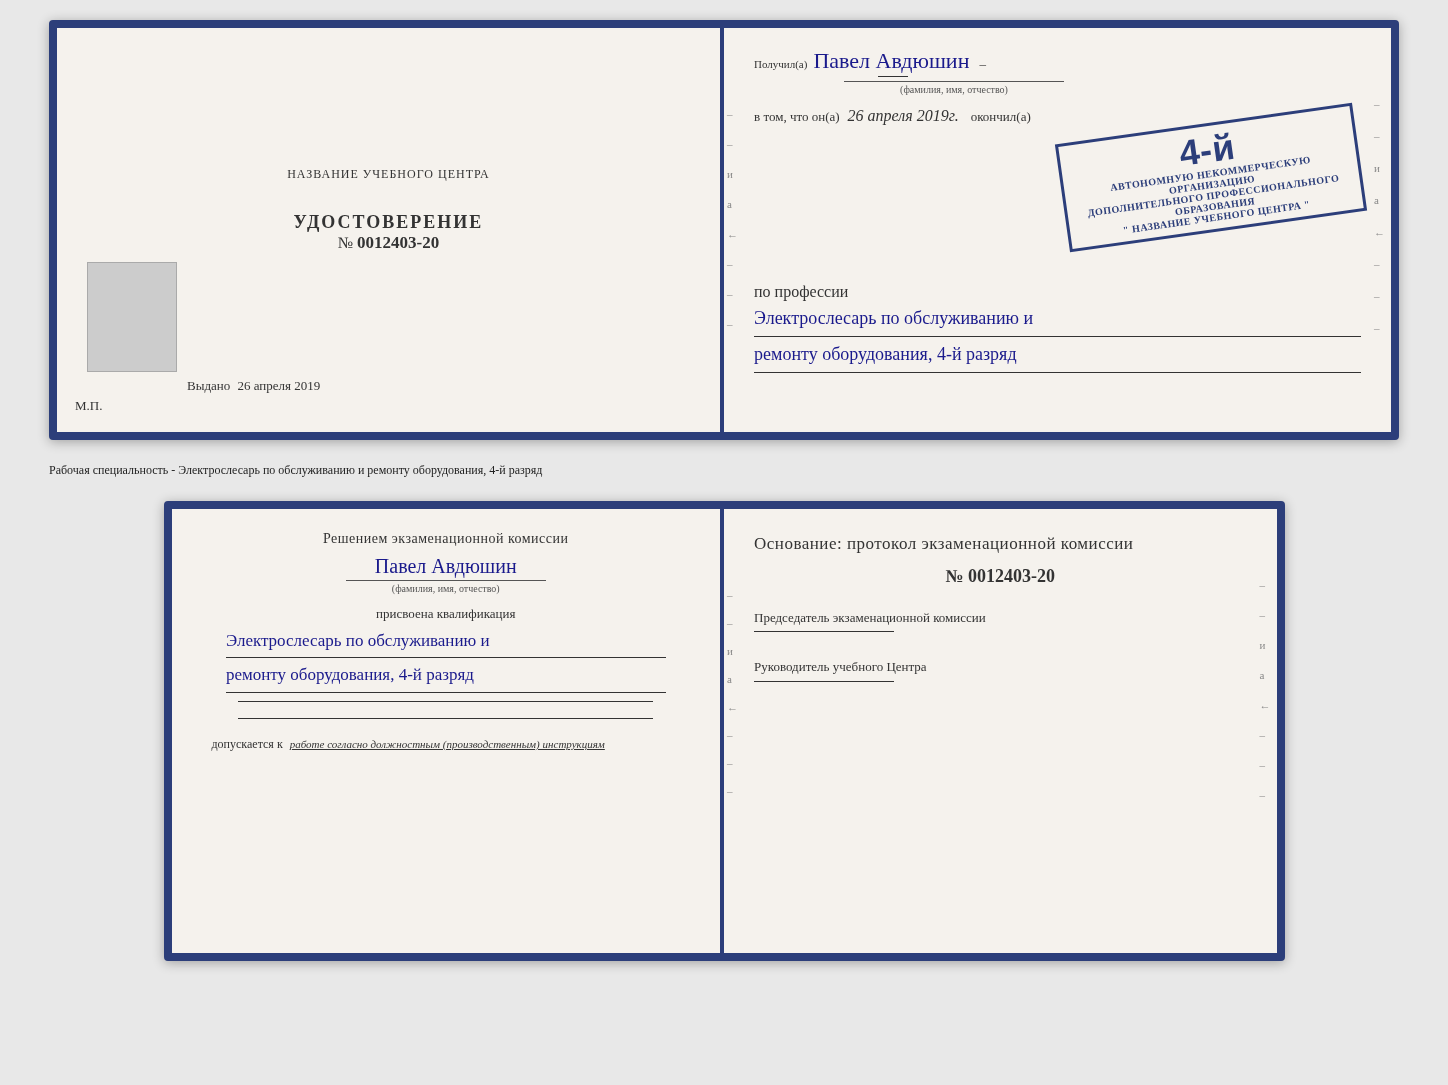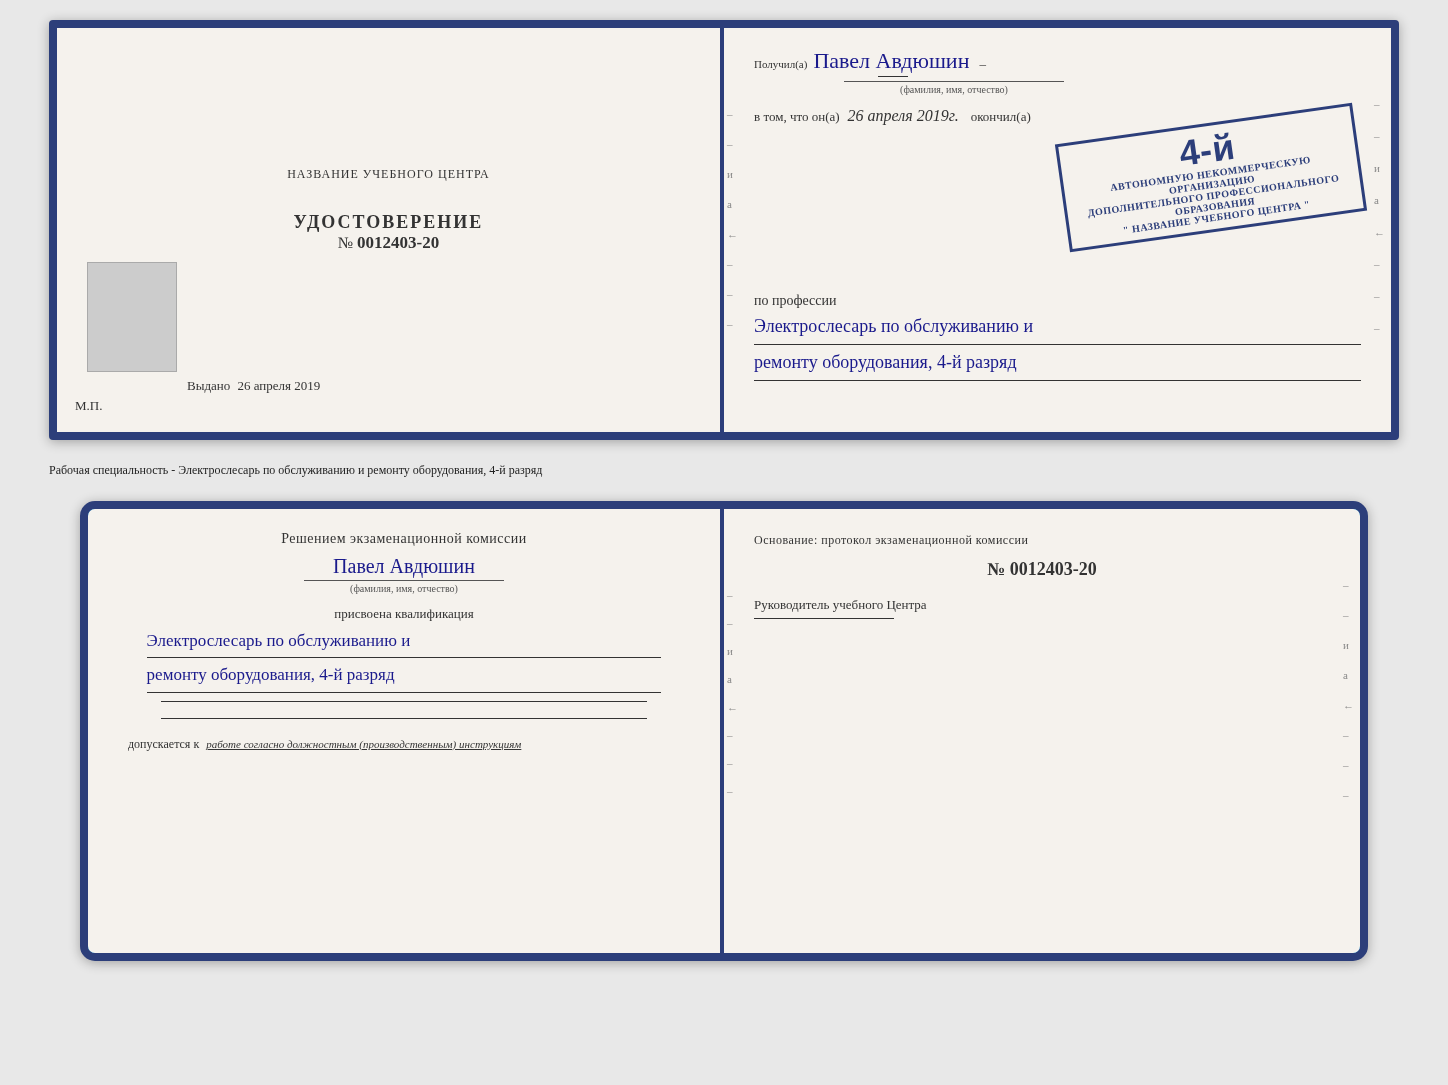--- a/index.html
+++ b/index.html
@@ -139,23 +139,23 @@
 
     .stamp-grade {
       font-size: 36px;
       font-weight: bold;
       font-family: Arial, sans-serif;
       line-height: 1;
       color: #2c3e7a;
     }
 
     .profession-label {
-      font-size: 14px;
-      color: #333;
-      margin-top: 14px;
+      font-size: 16px;
+      color: #333;
+      margin-top: 22px;
       margin-bottom: 4px;
     }
 
     .profession-handwritten {
       font-family: 'Segoe Script', 'Brush Script MT', cursive;
       font-size: 18px;
       color: #1a1a8c;
       line-height: 1.5;
     }
 
@@ -164,24 +164,24 @@
       width: 1350px;
       font-size: 12px;
       color: #222;
       padding: 4px 0;
       line-height: 1.4;
     }
 
     
     .document-spread-bottom {
       display: flex;
-      width: 1288px;
+      width: 1121px;
       height: 460px;
       border: 8px solid #2c3e7a;
-      border-radius: 15px;
+      border-radius: 4px;
       background: #0ea5e9;
       box-shadow: 0 2px 12px rgba(0,0,0,0.3);
       overflow: hidden;
       position: relative;
     }
 
     .page-bottom-left {
       width: 50%;
       border-right: 4px solid #2c3e7a;
       padding: 22px 30px;
@@ -236,21 +236,21 @@
     .qualification-handwritten {
       font-family: 'Segoe Script', 'Brush Script MT', cursive;
       font-size: 17px;
       color: #1a1a8c;
       line-height: 1.5;
       text-align: left;
       width: 90%;
     }
 
     .basis-title {
-      font-size: 12px;
+      font-size: 17px;
       color: #333;
       letter-spacing: 0.5px;
       margin-bottom: 10px;
       line-height: 1.5;
       text-align: left;
     }
 
     .basis-number {
       font-size: 18px;
       font-weight: bold;
@@ -318,21 +318,21 @@
     <div style="display:flex; align-items:baseline; margin-bottom:4px; flex-wrap:wrap;">
       <span style="font-size:11px; color:#333; margin-right:6px;">Получил(а)</span>
       <div style="display:flex; flex-direction:column; align-items:center;">
         <span class="recipient-name">Павел Авдюшин</span>
         <span style="width:2px; background:#333; display:inline-block; height:1px; min-width:30px; margin-left:4px;"></span>
       </div>
       <span style="font-size:13px; color:#333; margin-left:10px;">–</span>
     </div>
     <div class="fio-label" style="margin-left:90px; margin-bottom:12px;">(фамилия, имя, отчество)</div>
 
-    <div style="display:flex; align-items:baseline; margin-bottom:24px; flex-wrap:wrap;">
+    <div style="display:flex; align-items:baseline; margin-bottom:6px; flex-wrap:wrap;">
       <span style="font-size:13px; color:#333; margin-right:8px;">в том, что он(а)</span>
       <span class="date-handwritten">26 апреля 2019г.</span>
       <span style="font-size:13px; color:#333; margin-left:12px;">окончил(а)</span>
     </div>
 
     <div class="stamp-box">
       <div class="stamp-grade">4-й</div>
       <div>АВТОНОМНУЮ НЕКОММЕРЧЕСКУЮ ОРГАНИЗАЦИЮ</div>
       <div>ДОПОЛНИТЕЛЬНОГО ПРОФЕССИОНАЛЬНОГО ОБРАЗОВАНИЯ</div>
       <div>" НАЗВАНИЕ УЧЕБНОГО ЦЕНТРА "</div>
@@ -399,20 +399,24 @@
 
   <div class="page-bottom-right">
     <div class="basis-title">Основание: протокол экзаменационной комиссии</div>
 
     <div class="basis-number">
       <span>№</span>
       <span>0012403-20</span>
     </div>
 
 
+    <div style="margin-top:16px;">
+      <div class="signature-label">Председатель экзаменационной комиссии</div>
+      <div class="signature-line"></div>
+    </div>
 
     <div style="margin-top:10px;">
       <div class="signature-label">Руководитель учебного Центра</div>
       <div class="signature-line"></div>
     </div>
 
     <div style="position:absolute; right:6px; top:70px; display:flex; flex-direction:column; gap:18px; font-size:11px; color:#888;">
       <span>–</span>
         <span>–</span>
         <span>и</span>

